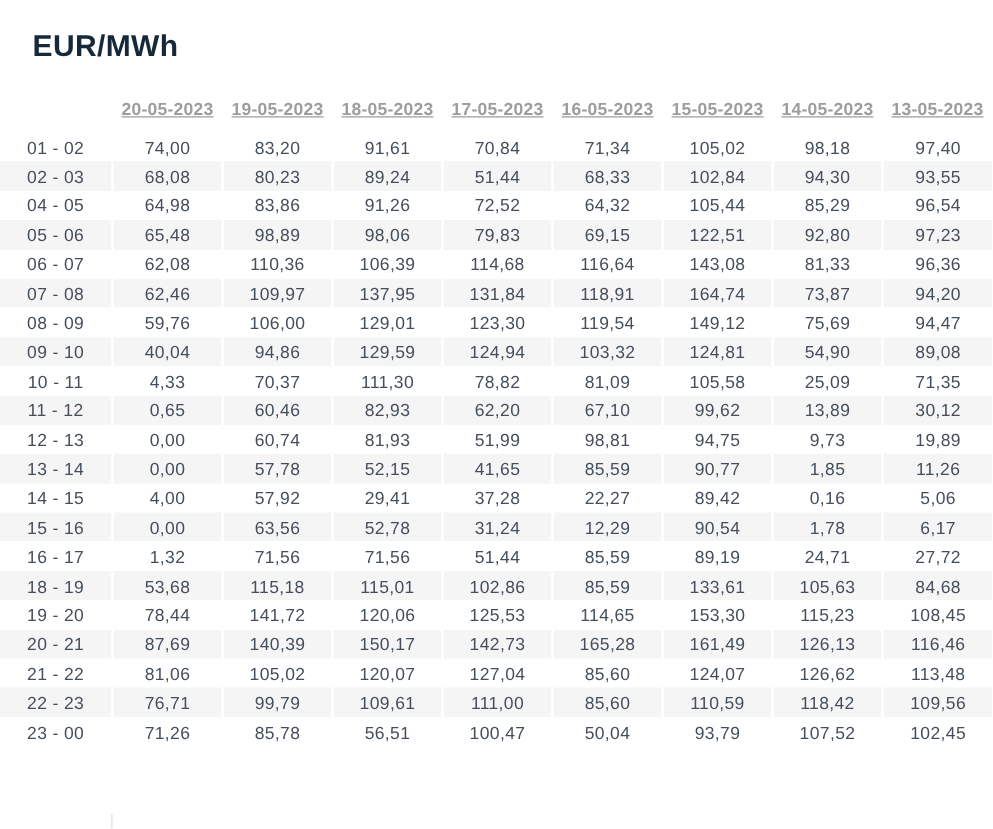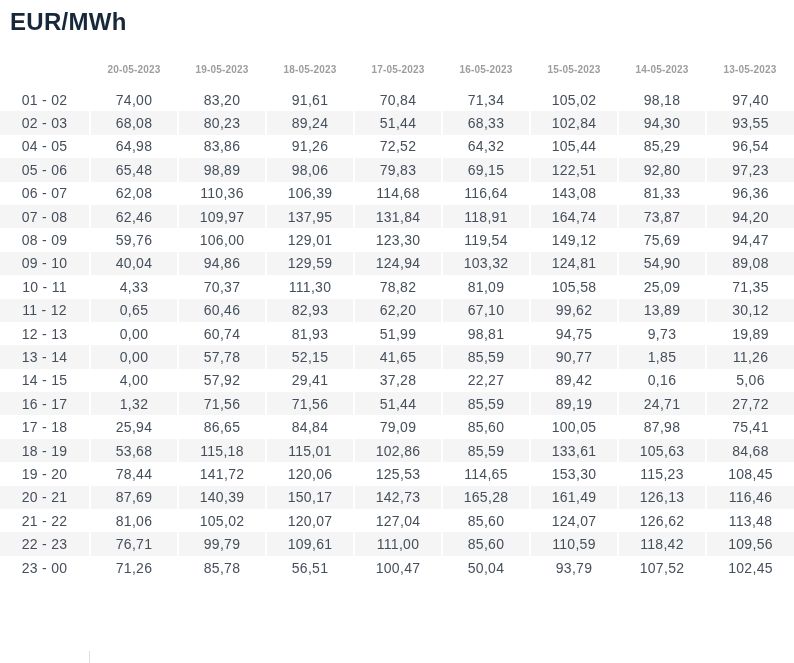--- a/index.html
+++ b/index.html
@@ -9,45 +9,46 @@
     font-family: "Liberation Sans", sans-serif;
   }
   .page {
     position: relative;
     width: 794px;
     height: 663px;
     background: #ffffff;
     overflow: hidden;
   }
   .page-title {
-    margin: 0;
+    margin: 16px;
     padding: 8px 0 0 10px;
     font-size: 24px;
     font-weight: 700;
     letter-spacing: 0.3px;
     color: #16283a;
   }
   table.price-table {
     border-collapse: collapse;
     table-layout: fixed;
     width: 794px;
     margin-top: 14px;
   }
   table.price-table col.label-col { width: 90px; }
   table.price-table col.data-col  { width: 88px; }
   table.price-table th {
     height: 38px;
     padding: 0;
-    font-size: 10px;
+    font-size: 14px;
     font-weight: 700;
     color: #9d9d9d;
     text-align: center;
     vertical-align: middle;
     letter-spacing: 0.2px;
     background: #ffffff;
+    text-decoration: underline;
   }
   table.price-table td {
     height: 23.4px;
     padding: 0;
     font-size: 14px;
     color: #454f5b;
     text-align: center;
     vertical-align: middle;
     letter-spacing: 0.3px;
     border-right: 2px solid #ffffff;
@@ -233,42 +234,42 @@
           <td>4,00</td>
           <td>57,92</td>
           <td>29,41</td>
           <td>37,28</td>
           <td>22,27</td>
           <td>89,42</td>
           <td>0,16</td>
           <td>5,06</td>
         </tr>
         <tr>
+          <td>15 - 16</td>
+          <td>0,00</td>
+          <td>63,56</td>
+          <td>52,78</td>
+          <td>31,24</td>
+          <td>12,29</td>
+          <td>90,54</td>
+          <td>1,78</td>
+          <td>6,17</td>
+        </tr>
+        <tr>
           <td>16 - 17</td>
           <td>1,32</td>
           <td>71,56</td>
           <td>71,56</td>
           <td>51,44</td>
           <td>85,59</td>
           <td>89,19</td>
           <td>24,71</td>
           <td>27,72</td>
         </tr>
         <tr>
-          <td>17 - 18</td>
-          <td>25,94</td>
-          <td>86,65</td>
-          <td>84,84</td>
-          <td>79,09</td>
-          <td>85,60</td>
-          <td>100,05</td>
-          <td>87,98</td>
-          <td>75,41</td>
-        </tr>
-        <tr>
           <td>18 - 19</td>
           <td>53,68</td>
           <td>115,18</td>
           <td>115,01</td>
           <td>102,86</td>
           <td>85,59</td>
           <td>133,61</td>
           <td>105,63</td>
           <td>84,68</td>
         </tr>

